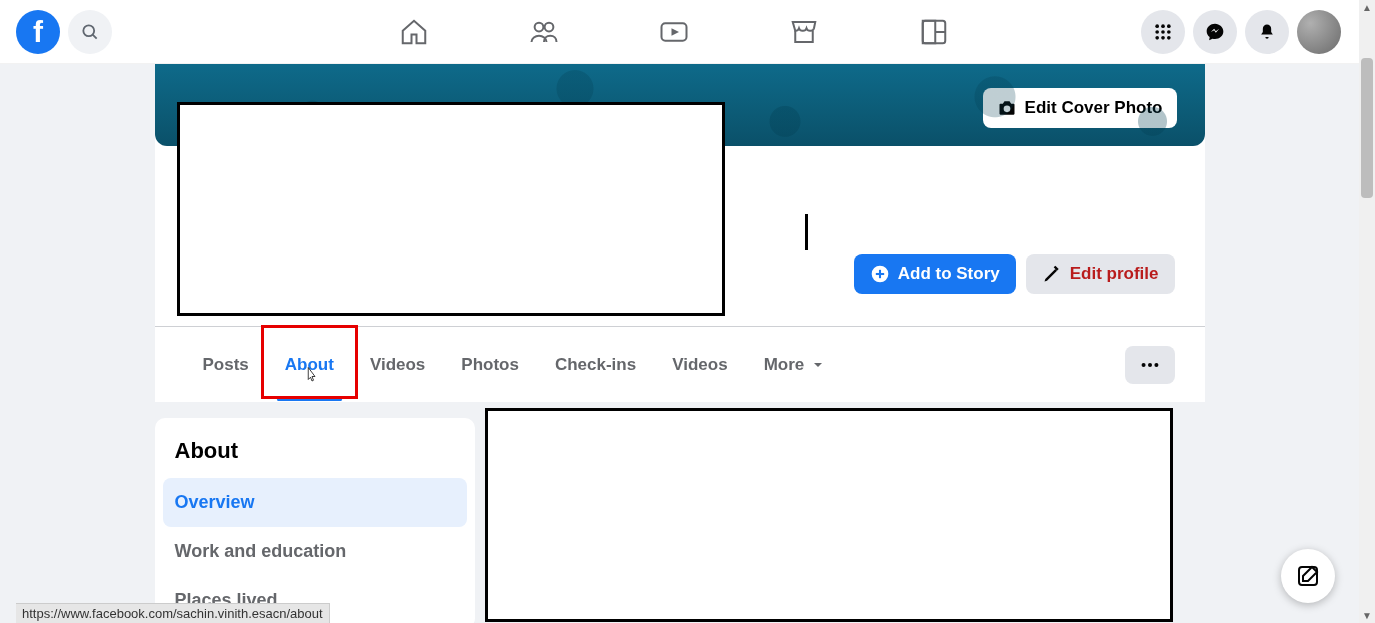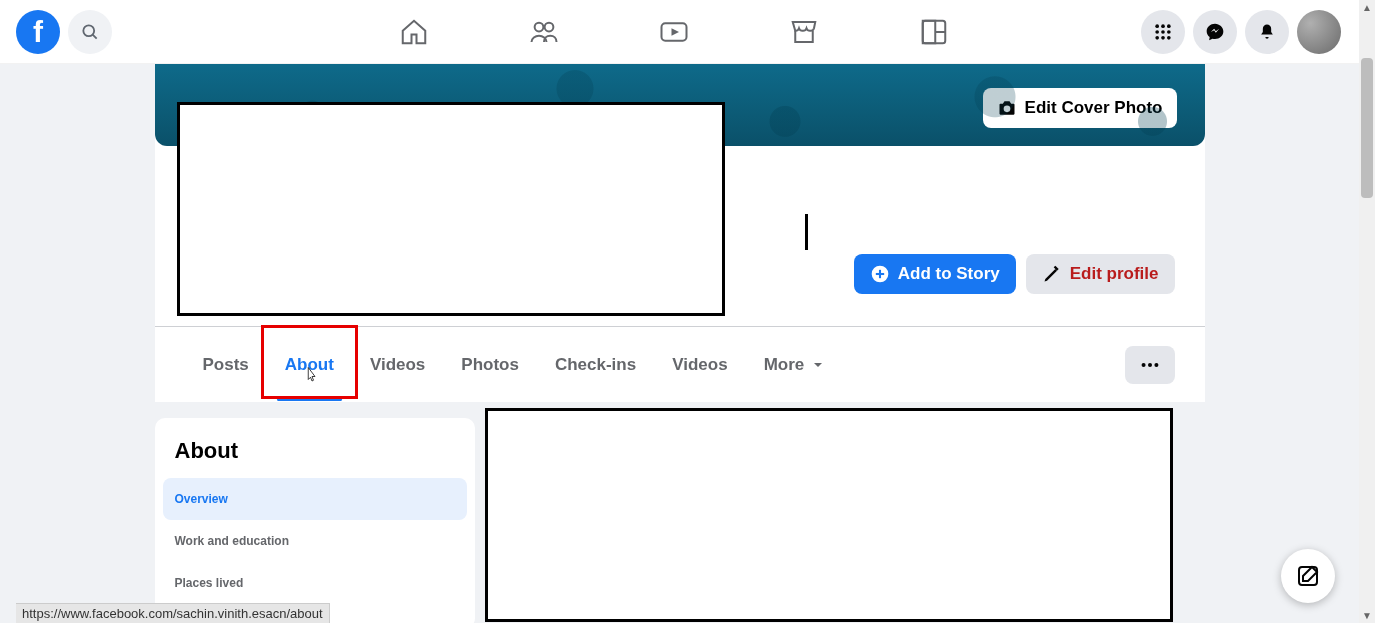--- a/index.html
+++ b/index.html
@@ -238,21 +238,21 @@
     border-radius:10px;
     padding: 16px 8px;
     height: 210px;
   }
   .about-title {
     font-size:22px;
     font-weight:800;
     padding: 4px 12px 14px;
   }
   .about-item {
-    font-size:12px;
+    font-size:18px;
     font-weight:500;
     color:#050505;
     padding:14px 12px;
     border-radius:8px;
   }
   .about-item.selected { background:#e7f0fd; color: var(--fb-blue); font-weight:600; }
   .about-item.secondary { color: var(--fb-text-secondary); font-weight:700; }
 
   .redacted-panel {
     position:absolute;

